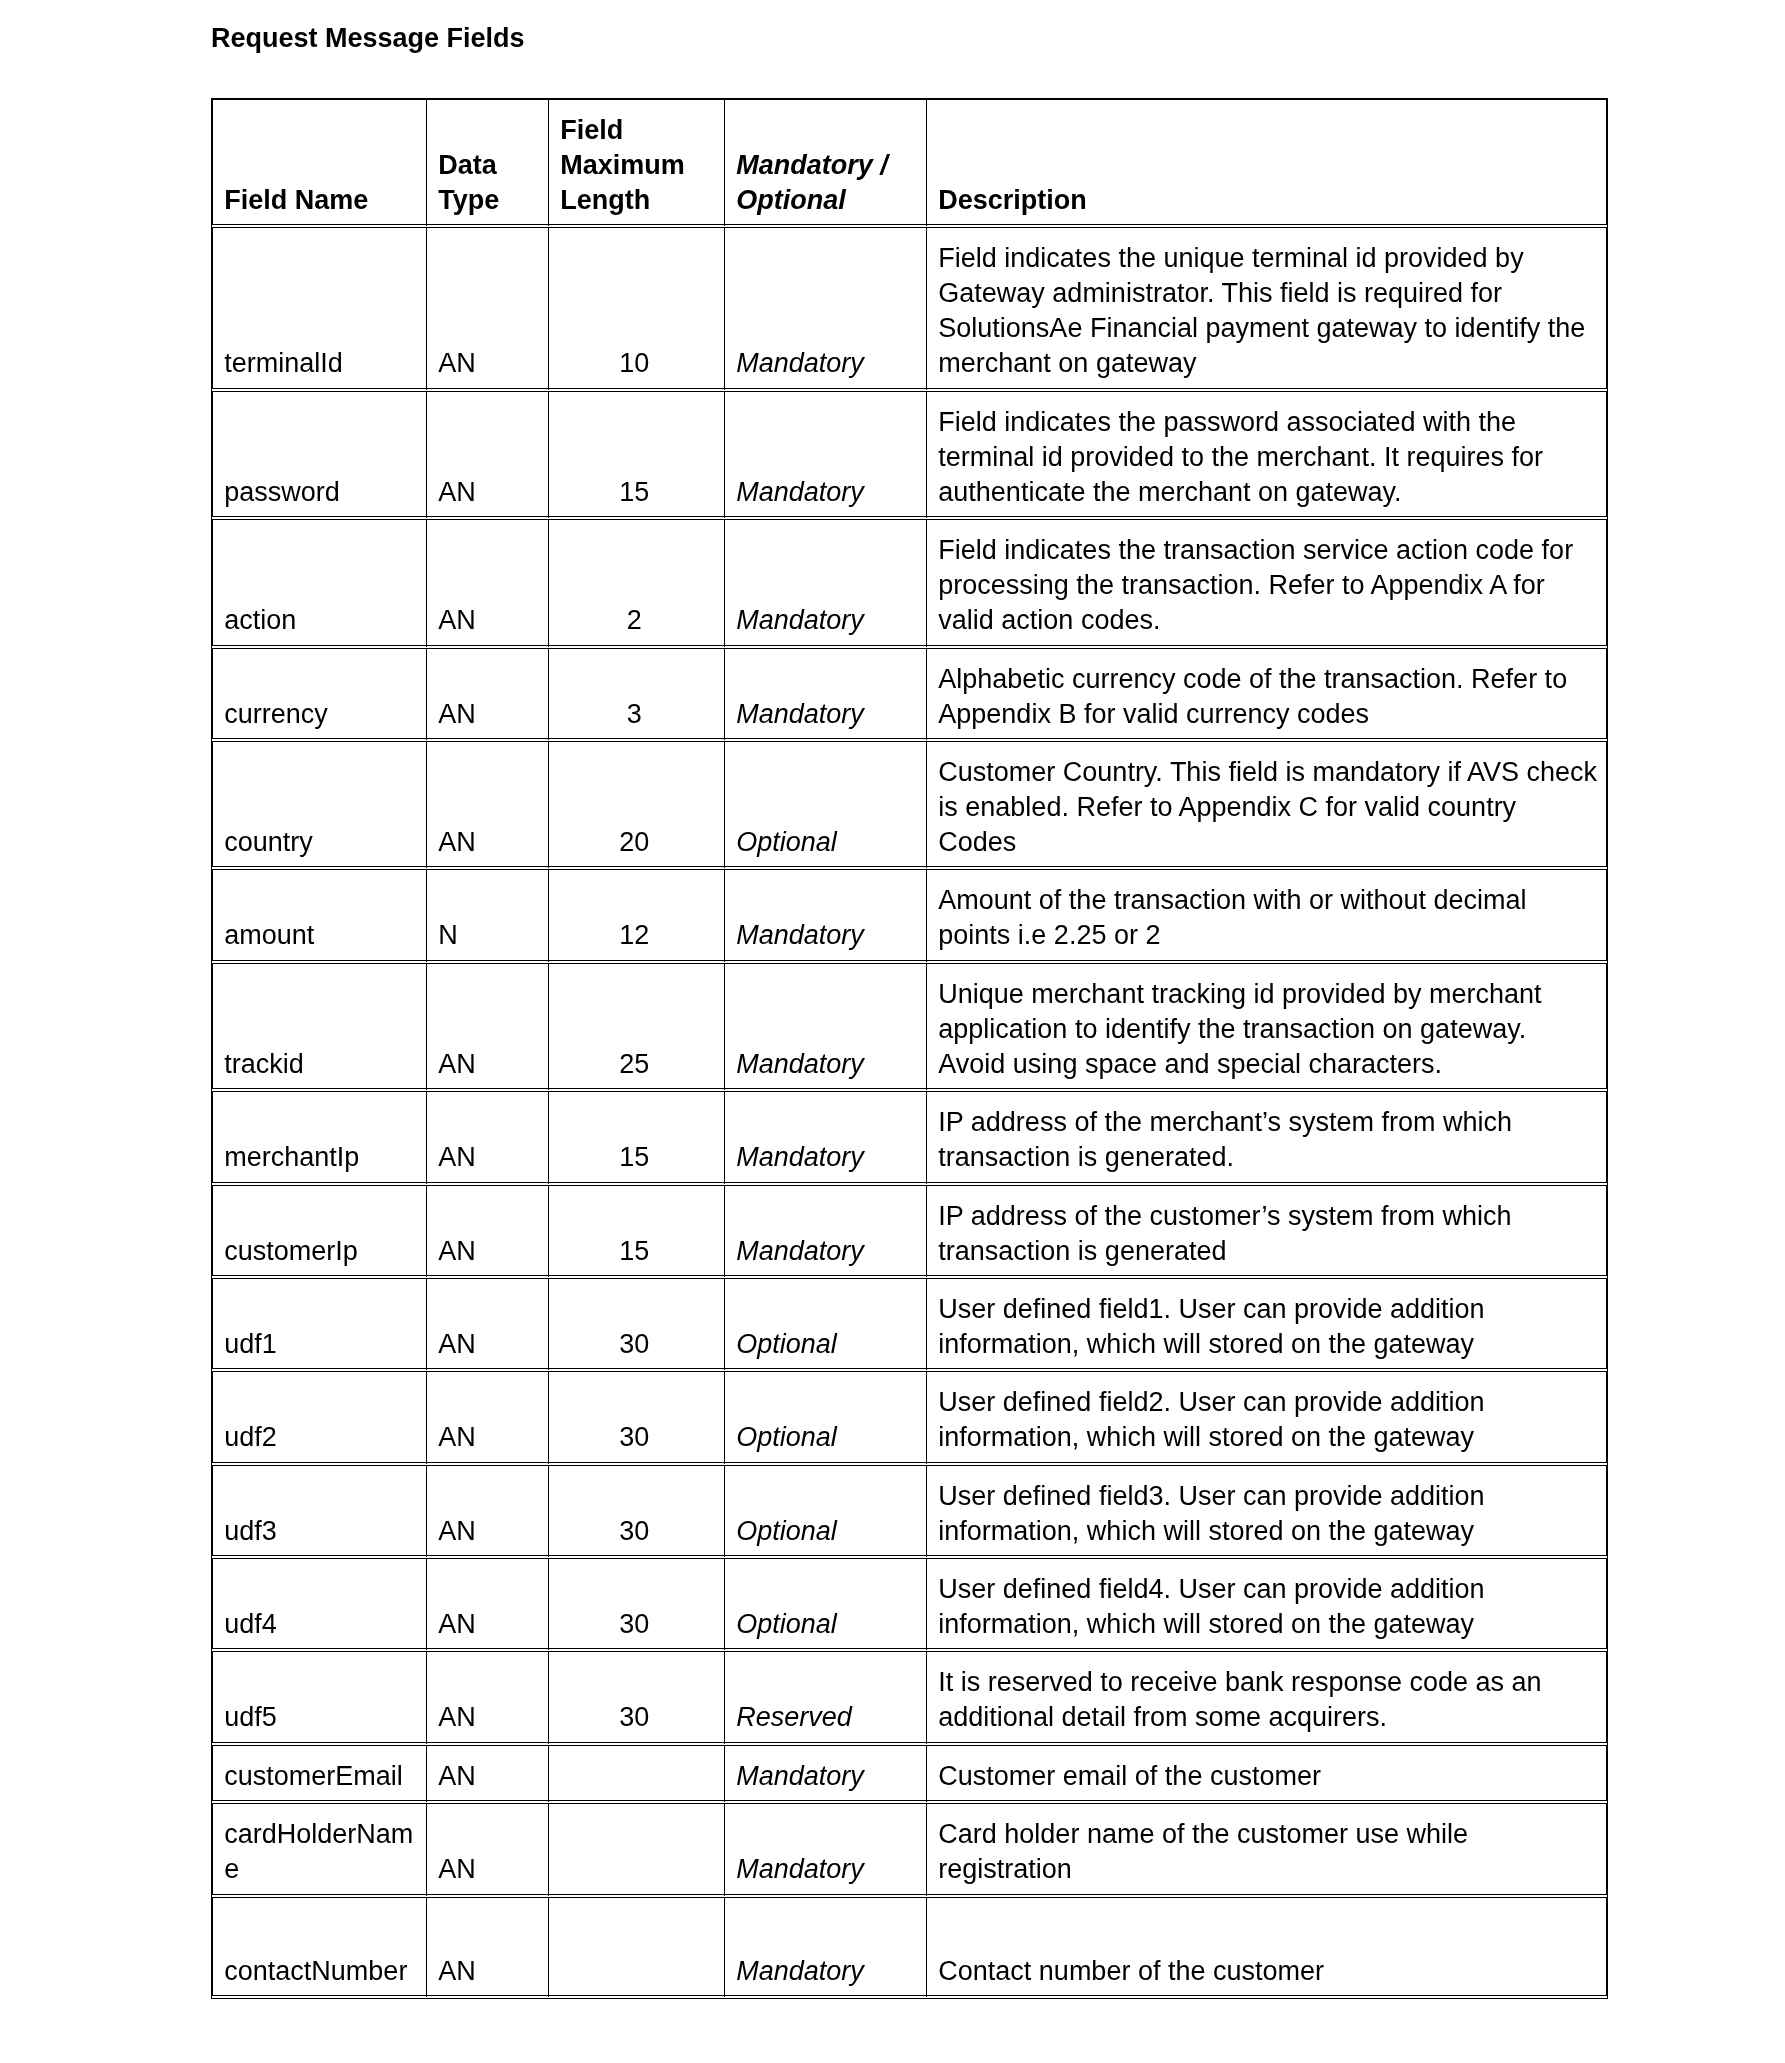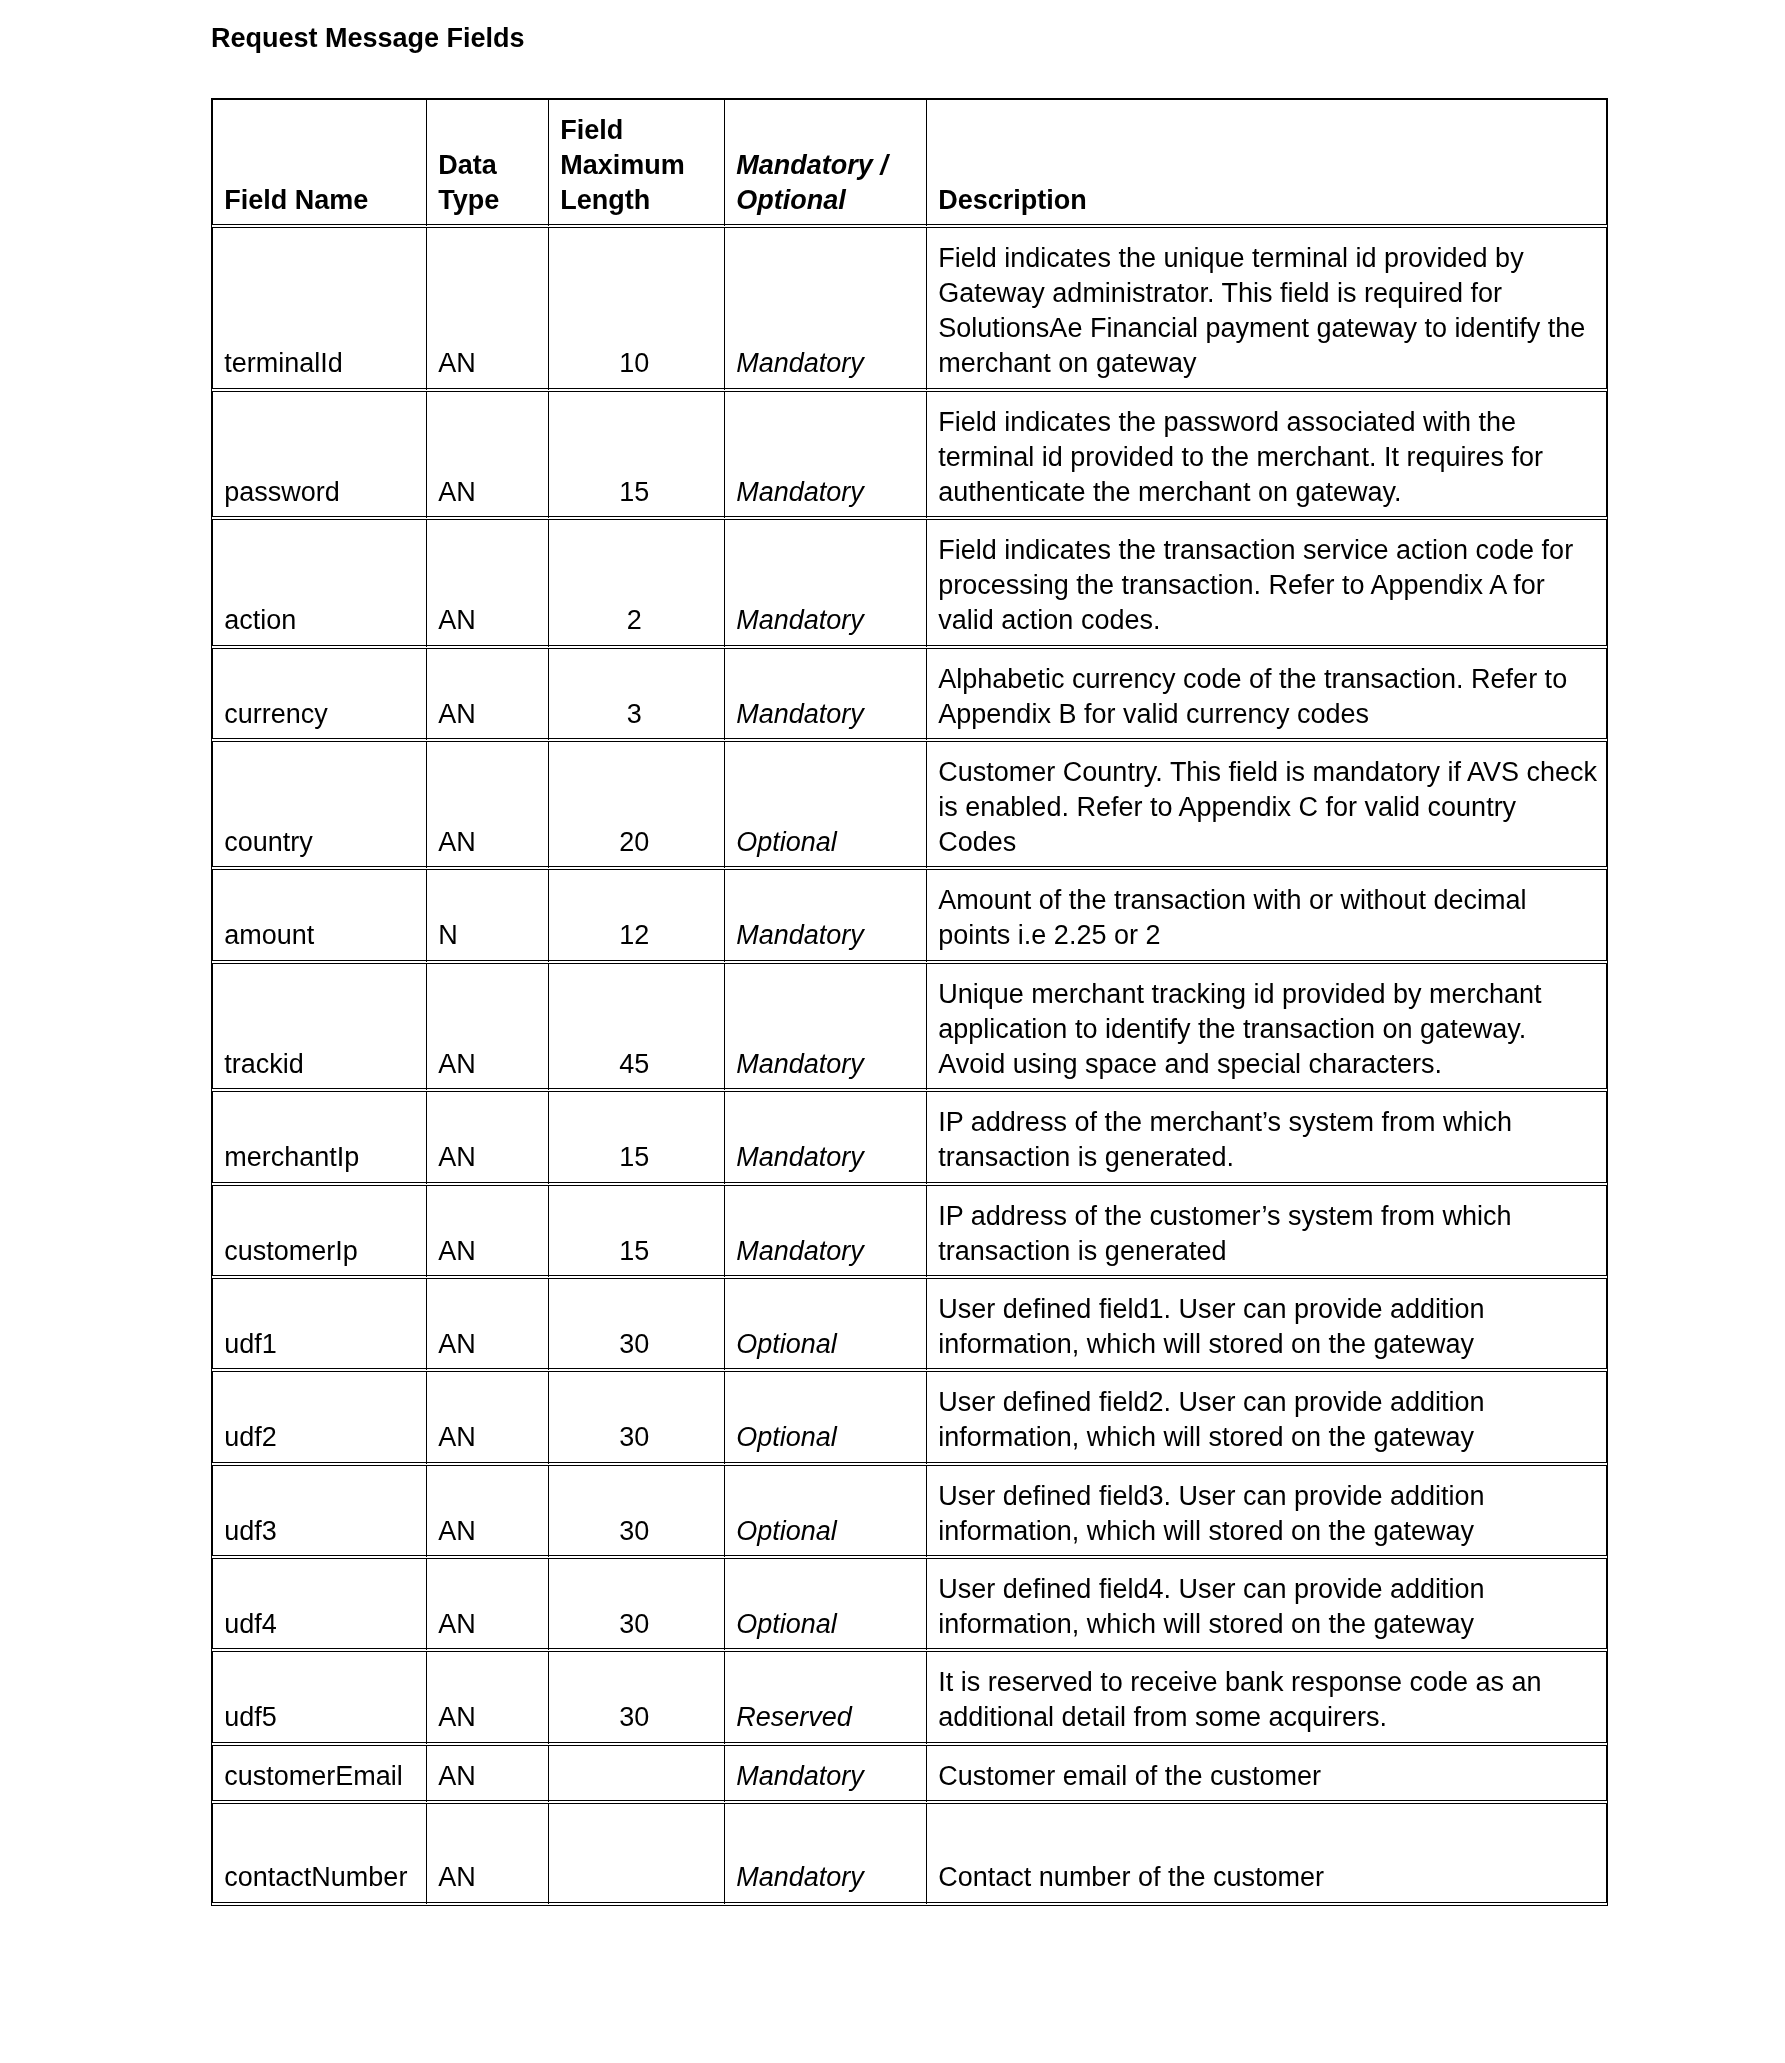--- a/index.html
+++ b/index.html
@@ -120,21 +120,21 @@
         <tr>
     <td class="col-name">amount</td>
     <td class="col-type">N</td>
     <td class="col-len">12</td>
     <td class="col-mand">Mandatory</td>
     <td class="col-desc">Amount of the transaction with or without decimal points i.e 2.25 or 2</td>
   </tr>
         <tr>
     <td class="col-name">trackid</td>
     <td class="col-type">AN</td>
-    <td class="col-len">45</td>
+    <td class="col-len">25</td>
     <td class="col-mand">Mandatory</td>
     <td class="col-desc">Unique merchant tracking id provided by merchant application to identify the transaction on gateway. Avoid using space and special characters.</td>
   </tr>
         <tr>
     <td class="col-name">merchantIp</td>
     <td class="col-type">AN</td>
     <td class="col-len">15</td>
     <td class="col-mand">Mandatory</td>
     <td class="col-desc">IP address of the merchant’s system from which transaction is generated.</td>
   </tr>
@@ -179,20 +179,27 @@
     <td class="col-len">30</td>
     <td class="col-mand">Reserved</td>
     <td class="col-desc">It is reserved to receive bank response code as an additional detail from some acquirers.</td>
   </tr>
         <tr>
     <td class="col-name">customerEmail</td>
     <td class="col-type">AN</td>
     <td class="col-len"></td>
     <td class="col-mand">Mandatory</td>
     <td class="col-desc">Customer email of the customer</td>
+  </tr>
+        <tr>
+    <td class="col-name">cardHolderName</td>
+    <td class="col-type">AN</td>
+    <td class="col-len"></td>
+    <td class="col-mand">Mandatory</td>
+    <td class="col-desc">Card holder name of the customer use while registration</td>
   </tr>
         <tr>
     <td class="col-name">contactNumber</td>
     <td class="col-type">AN</td>
     <td class="col-len"></td>
     <td class="col-mand">Mandatory</td>
     <td class="col-desc">Contact number of the customer</td>
   </tr>
       </tbody>
   </table>

